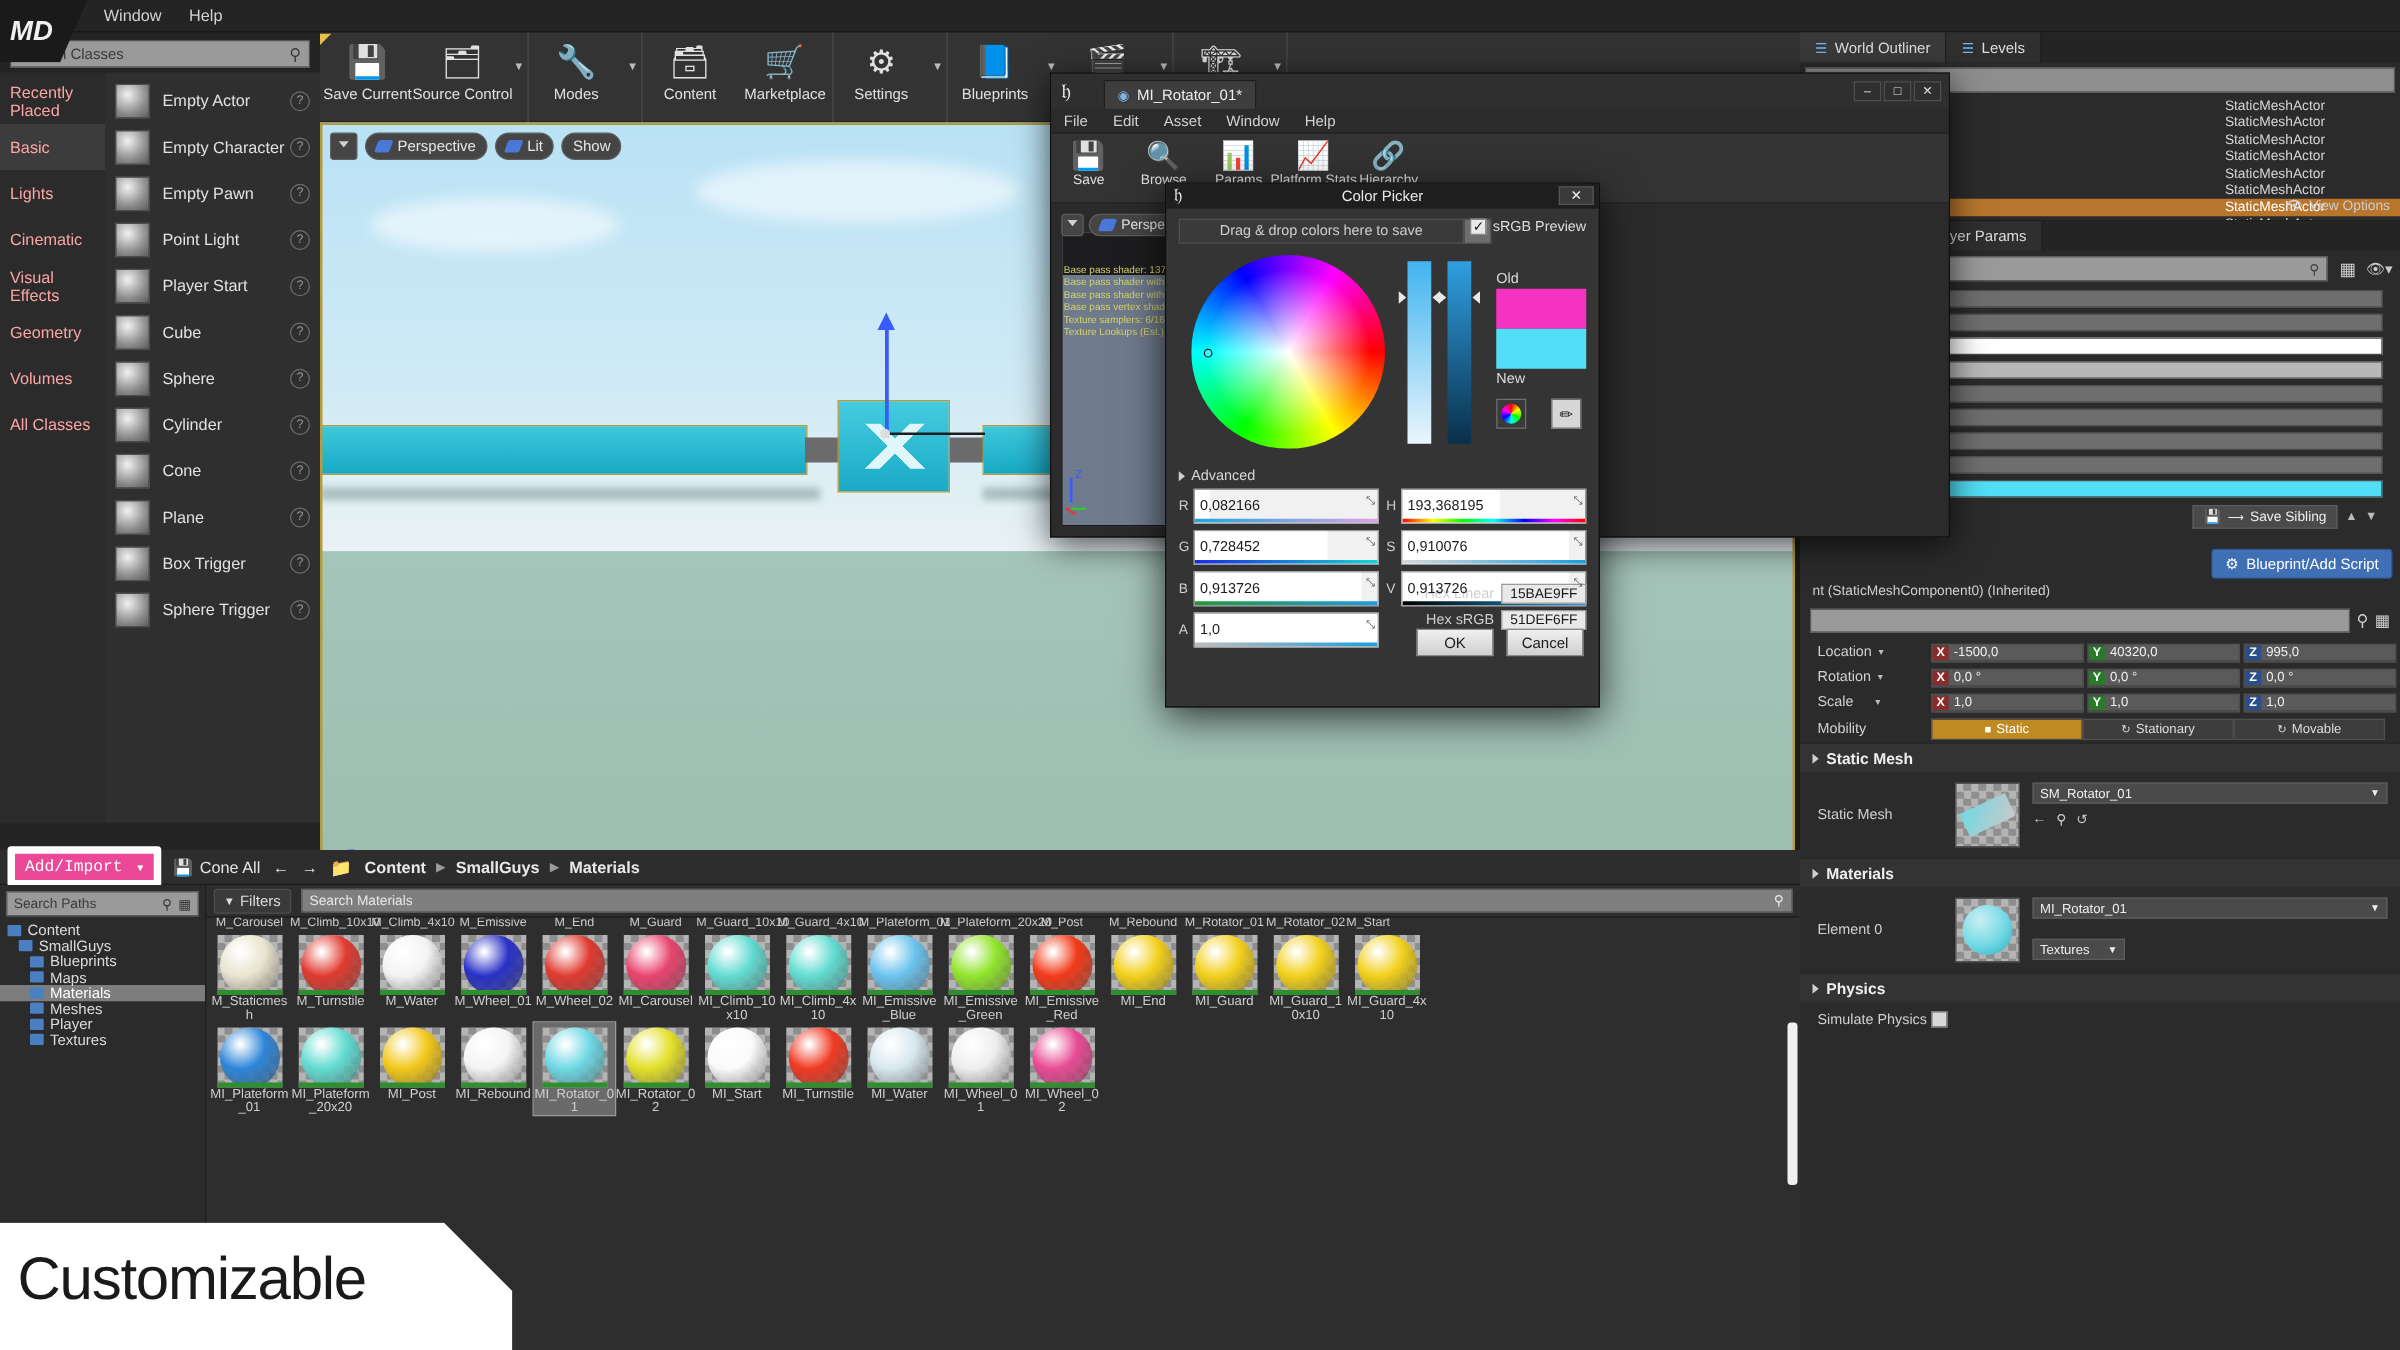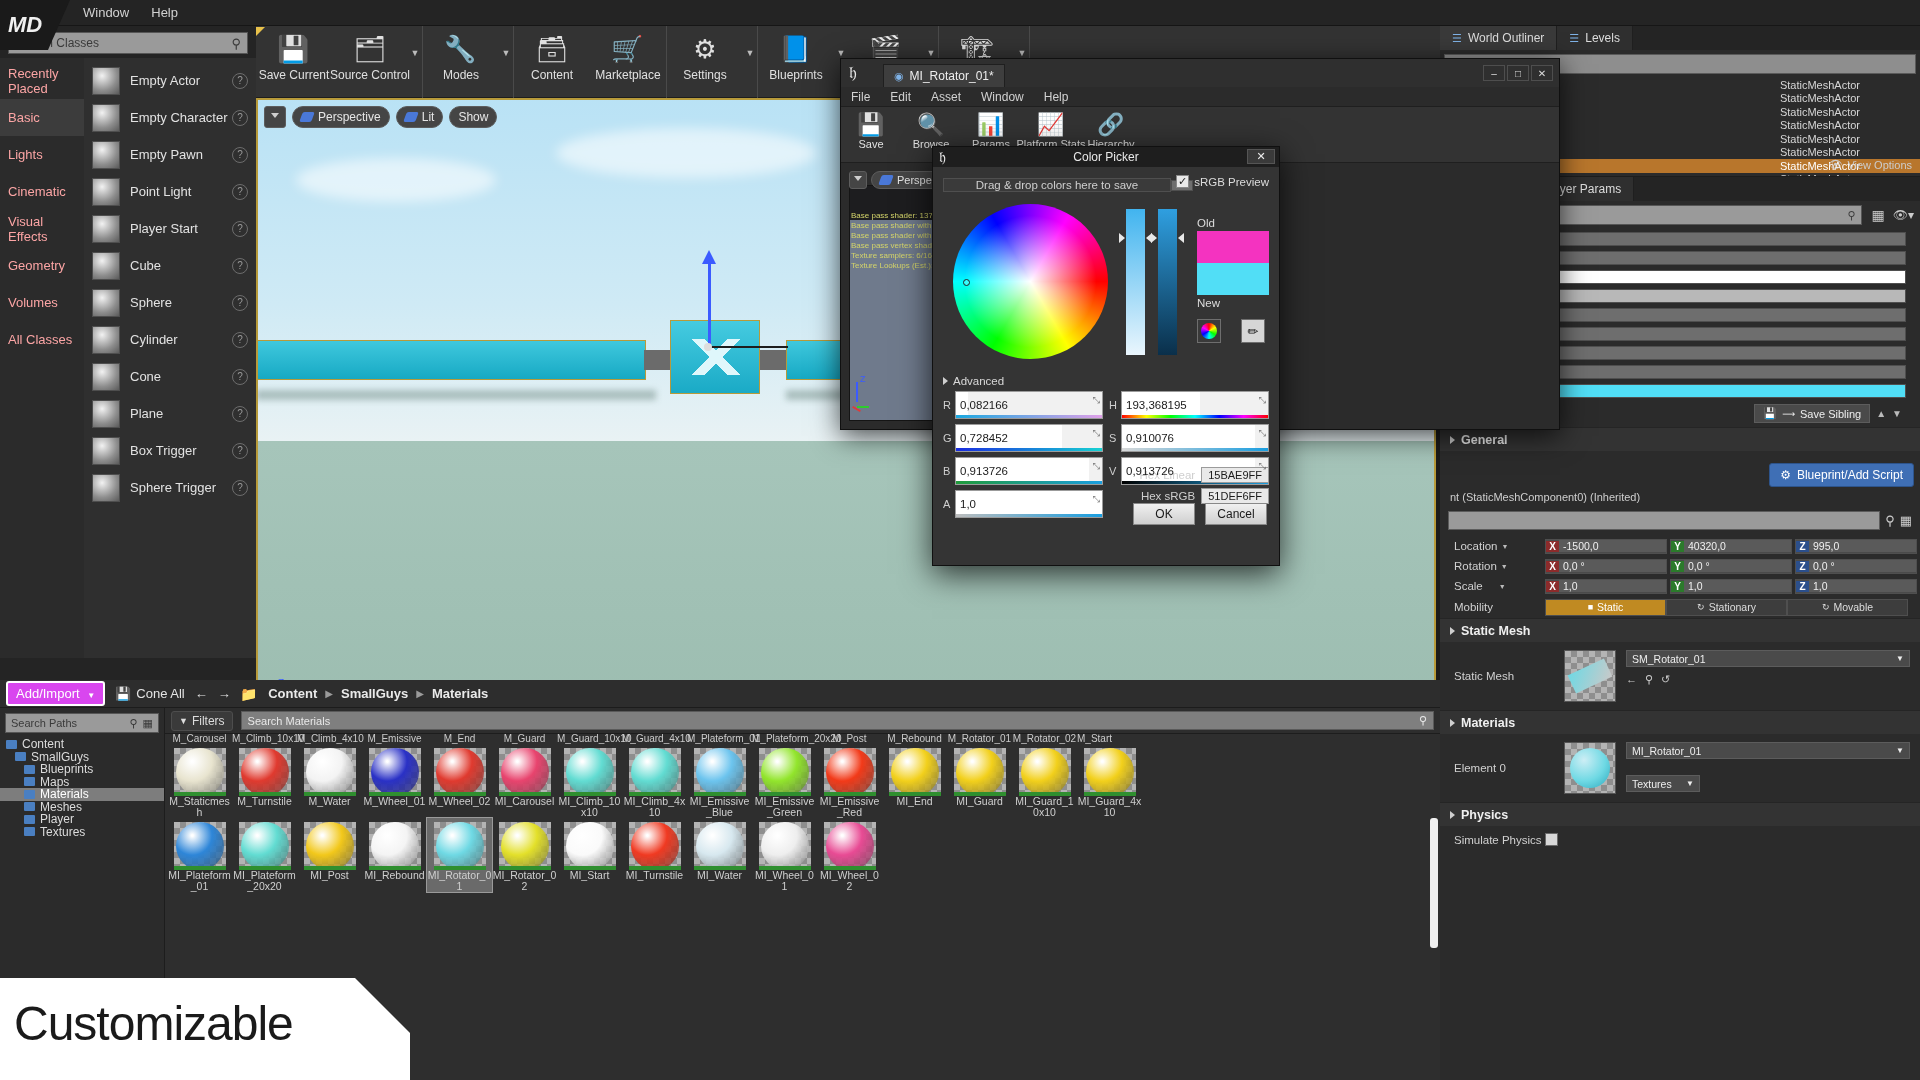--- a/index.html
+++ b/index.html
@@ -90,21 +90,21 @@
   .blue-dot { width:12px; height:10px; background:#4a78d8; border-radius:2px; transform:skewX(-20deg); }
 
   
   #vp-axis { position:absolute; left:18px; bottom:30px; width:50px; height:50px; }
 
   
   #cb { left:0; top:680px; width:1440px; height:400px; background:#242424; }
   #cb-toolbar { height:28px; display:flex; align-items:center; padding:0 6px; gap:10px;
      background:#2d2d2d; border-bottom:1px solid #1c1c1c; }
   .cb-tb-btn { display:flex; align-items:center; gap:5px; font-size:13px; color:#e4e4e4; }
-  .cb-green { background:#d946ef; border:2px solid #ffffff; border-radius:3px; padding:3px 8px; color:#fff; font-size:13px; }
+  .cb-green { background:#ec4899; border:6px solid #ffffff; border-radius:3px; padding:3px 8px; color:#fff; font-size:13px;font-family:Liberation Mono, monospace; }
   .crumb { font-size:13px; color:#eaeaea; font-weight:bold; }
   .crumb-sep { color:#9a9a9a; font-size:10px; }
 
   #cb-body { display:flex; height: 372px; }
   #cb-paths { width:165px; background:#2b2b2b; border-right:1px solid #1d1d1d; }
   #paths-search { margin:5px; height:20px; background:#9a9a9a; border:1px solid #565656;
      display:flex; align-items:center; padding:0 5px; color:#3a3a3a; font-size:11px; }
   .tree-row { height:12.5px; display:flex; align-items:center; font-size:12px; color:#dcdcdc; padding-left:6px; }
   .folder { width:11px; height:9px; background:#4a7fc1; margin-right:5px; border-radius:1px; }
   .tree-row.sel { background:#7d7d7d; color:#fff; }
@@ -188,21 +188,21 @@
      border:1px solid #151515; overflow:hidden; }
   #matvp-top { position:absolute;left:0;top:0;width:100%;height:34px;background:#1d1d1f; }
   .statline { font-size:8px; color:#d4d46a; line-height:10px; white-space:nowrap; }
 
   
   #cp { left:932px; top:146px; width:348px; height:420px; background:#343434;
      border:1px solid #101010; box-shadow:0 8px 30px rgba(0,0,0,.75); }
   #cp-title { height:20px; background:#1e1e1e; display:flex; align-items:center;
      justify-content:center; position:relative; font-size:12px; color:#e8e8e8; }
   #cp-body { padding:8px 10px; position:relative; height:400px; }
-  #cp-save { height:20px; display:flex;align-items:center; }
+  #cp-save { height:20px; display:flex; }
   #cp-savebox { flex:1; border:1px solid #4f4f4f; background:#3a3a3a; display:flex;
      align-items:center; justify-content:center; font-size:11.5px; color:#cfcfcf; }
   #cp-savecaret { width:22px; background:#6e6e6e; border:1px solid #4f4f4f; display:flex;
      align-items:center; justify-content:center; }
   #wheel { position:absolute; left:20px; top:37px; width:155px; height:155px; border-radius:50%;
      background:
        radial-gradient(circle closest-side, rgba(255,255,255,1), rgba(255,255,255,0) 85%),
        conic-gradient(from 90deg, #ff0000, #ffff00, #00ff00, #00ffff, #0000ff, #ff00ff, #ff0000);
   }
   #wheel-cursor { position:absolute; width:7px; height:7px; border:1px solid #222; border-radius:50%;
@@ -810,24 +810,20 @@
     <div style="display:flex;justify-content:flex-end;align-items:center;gap:6px;padding:4px 18px 4px 0;">
       <div style="background:#4a4a4a;border:1px solid #5c5c5c;padding:2px 8px;display:flex;align-items:center;gap:5px;font-size:11px;color:#eee;">
         <span>💾</span>
         <span style="font-size:9px;">⟶</span>
         <span>Save Sibling</span>
       </div>
       <span style="font-size:10px;color:#bbb;">▲</span>
       <span style="font-size:10px;color:#bbb;">▼</span>
     </div>
 
-    <div class="sect">
-      <span class="tri"></span>
-      <span>General</span>
-    </div>
 
     <div style="position:relative;height:58px;">
       <div class="blueprint-btn" style="position:absolute;right:6px;top:12px;">
         <span>⚙</span>
         <span>Blueprint/Add Script</span>
       </div>
       <div style="position:absolute;left:10px;top:40px;font-size:11px;color:#cfcfcf;">nt (StaticMeshComponent0) (Inherited)</div>
     </div>
 
     <div style="display:flex;align-items:center;padding:2px 8px 6px 8px;gap:5px;">

